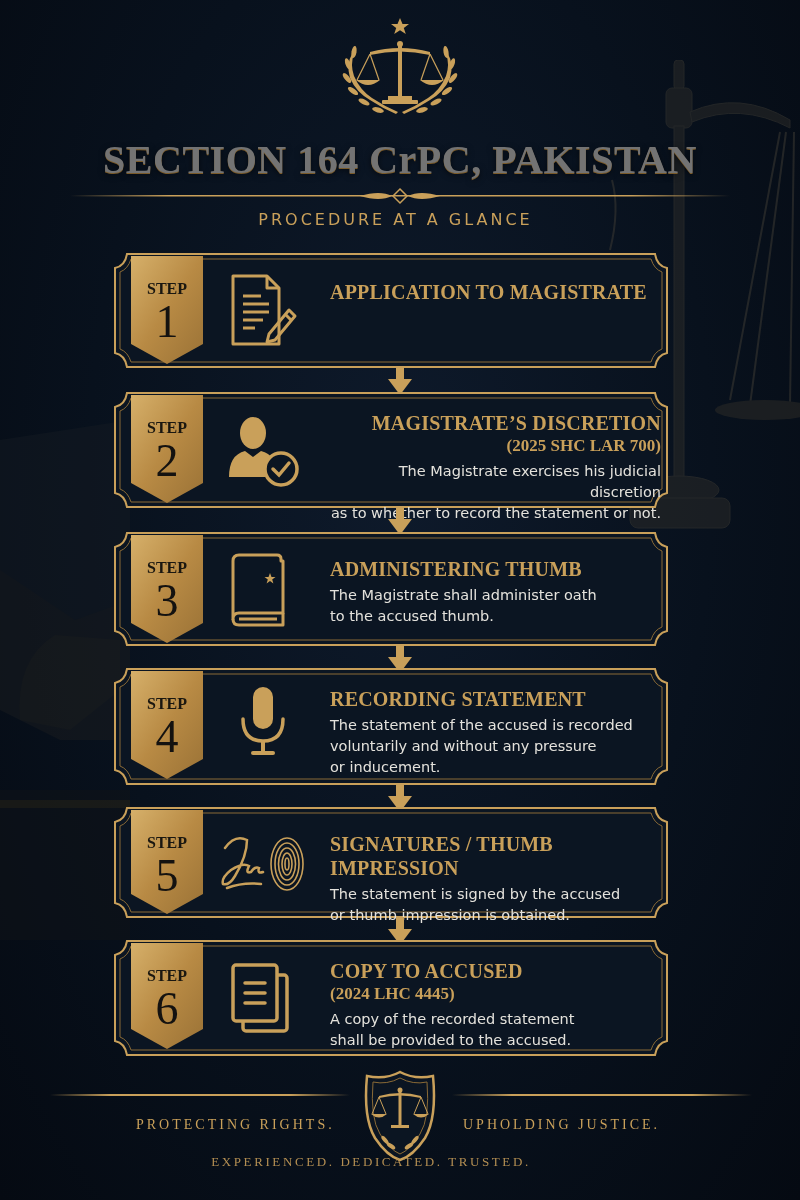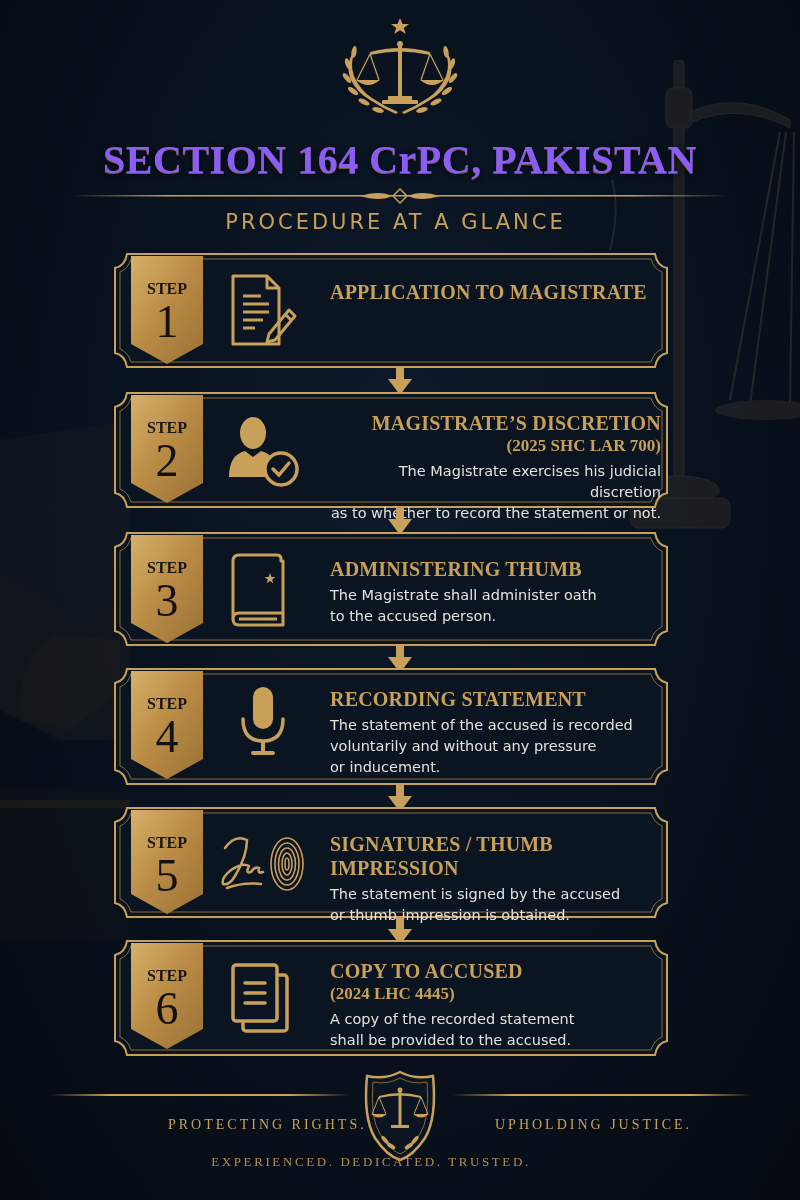--- a/index.html
+++ b/index.html
@@ -12,28 +12,28 @@
   }
   
   .bg-scale { position: absolute; right: 0; top: 60px; width: 210px; height: 500px; opacity: 0.55; }
   .bg-books { position: absolute; left: 0; top: 420px; width: 130px; height: 520px; opacity: 0.5; }
 
   .emblem { position: absolute; left: 340px; top: 14px; width: 120px; height: 108px; }
 
   .title {
     position: absolute; left: 0; top: 136px; width: 800px; text-align: center;
     font-family: "Liberation Serif", serif; font-weight: bold; font-size: 40px;
-    color: #8b5cf6; letter-spacing: 0.5px;
+    color: #737373; letter-spacing: 0.5px;
     text-shadow: 0 1px 0 #7a5a28, 0 2px 6px rgba(0,0,0,0.6);
   }
   .title-rule { position: absolute; left: 70px; top: 186px; width: 660px; height: 20px; }
 
   .subtitle {
     position: absolute; left: 0; top: 210px; width: 791px; text-align: center;
-    font-family: "DejaVu Sans", sans-serif; font-size: 21px; letter-spacing: 3px;
+    font-family: "DejaVu Sans", sans-serif; font-size: 16px; letter-spacing: 3px;
     color: #c9a05a;
   }
 
   .step-card {
     position: absolute; left: 113px; width: 556px;
   }
   .step-card svg.frame { position: absolute; left: 0; top: 0; }
   .badge {
     position: absolute; left: 18px; top: 4px; width: 72px;
   }
@@ -60,21 +60,21 @@
     font-family: "DejaVu Sans", sans-serif; font-size: 14.5px; color: #e4e2dc;
     line-height: 21px; margin-top: 4px; white-space: pre-line;
   }
   .connector { position: absolute; left: 388px; width: 24px; height: 28px; }
 
   .footer-rule { position: absolute; top: 1094px; height: 2px;
     background: linear-gradient(90deg, rgba(201,160,90,0), #c9a05a 20%, #c9a05a 80%, rgba(201,160,90,0)); }
   .footer-shield { position: absolute; left: 355px; top: 1068px; width: 90px; height: 96px; }
   .footer-tag {
     position: absolute; top: 1117px; font-family: "Liberation Serif", serif; font-size: 14px;
-    letter-spacing: 3px; color: #c9a05a; margin-left: 32px;
+    letter-spacing: 3px; color: #c9a05a;
   }
   .footer-motto {
     position: absolute; left: 0; top: 1154px; width: 742px; text-align: center;
     font-family: "Liberation Serif", serif; font-size: 13px; letter-spacing: 2.6px; color: #b38e52;
   }
 </style>
 </head>
 <body>
 
 <svg class="bg-scale" viewBox="0 0 210 500">
@@ -245,21 +245,21 @@
       <path d="M8 8 Q8 2 14 2 H52 Q56 2 56 6 V8 H58 V60 H14 Q8 60 8 66 Z"></path>
       <path d="M8 66 Q8 72 14 72 H58 V60"></path>
         <path d="M14 66 H52"></path>
     </g>
     <path d="M38 18 A12 12 0 1 0 38 42 A9 9 0 1 1 38 18 Z" fill="#c9a05a"></path>
     <polygon points="45,20 46.5,24 50.5,24 47.2,26.5 48.4,30.5 45,28 41.6,30.5 42.8,26.5 39.5,24 43.5,24" fill="#c9a05a"></polygon>
   </svg>
   <div class="step-text" style="top:26px;">
     <div class="step-title">ADMINISTERING THUMB</div>
     <div class="step-desc">The Magistrate shall administer oath
-to the accused person.</div>
+to the accused thumb.</div>
   </div>
 </div>
 
 <svg class="connector" style="top:645px;" viewBox="0 0 24 28">
     <rect x="8" y="0" width="8" height="14" fill="#c9a05a"></rect>
     <path d="M0 12 H24 L12 28 Z" fill="#c9a05a"></path>
   </svg>
 
 <div class="step-card" style="top:667px;height:119px;">
   <svg class="frame" width="556" height="119" viewBox="0 0 556 119">

